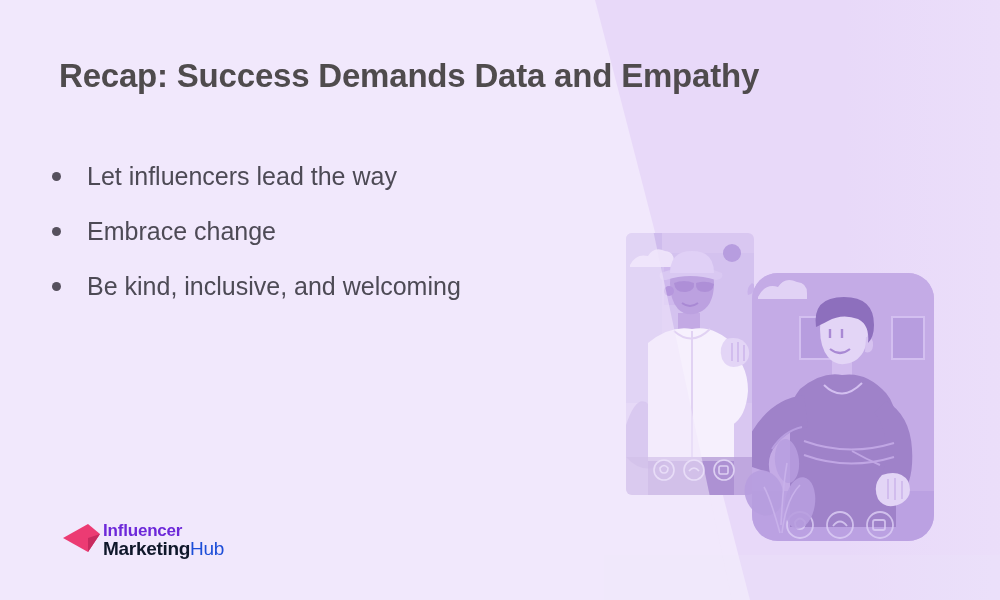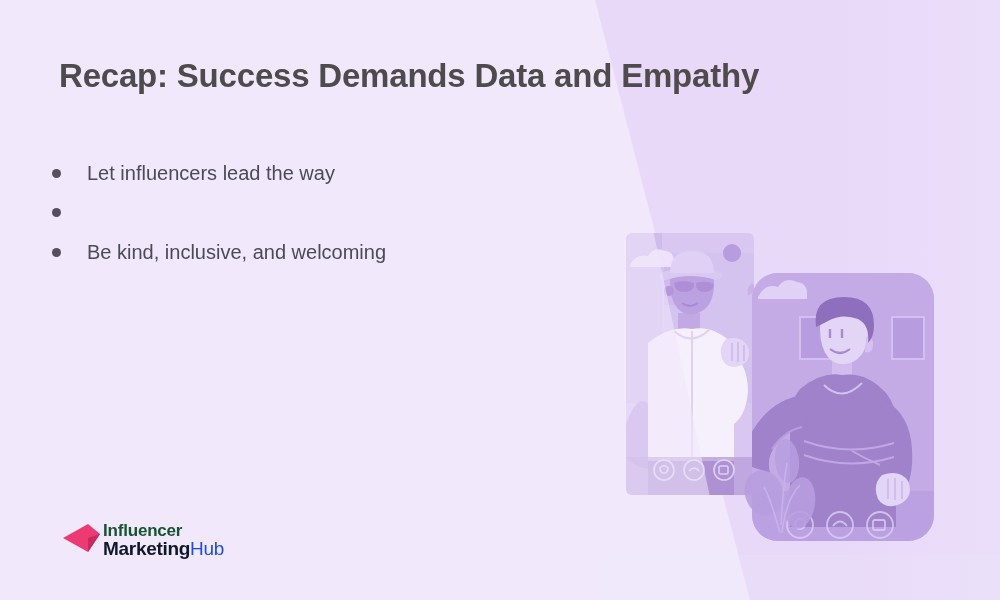--- a/index.html
+++ b/index.html
@@ -65,21 +65,21 @@
   }
   .bullet-dot {
     flex: 0 0 auto;
     width: 9px;
     height: 9px;
     border-radius: 50%;
     background: #56505d;
     margin-right: 26px;
   }
   .bullet-text {
-    font-size: 20px;
+    font-size: 25px;
     color: #4d4a55;
     line-height: 1.32;
   }
   .bullet-row.tight { margin-bottom: 20px; }
 
   
   .logo {
     position: absolute;
     left: 62px;
     top: 520px;
@@ -92,21 +92,21 @@
     height: 40px;
     margin-right: 3px;
     flex: 0 0 auto;
   }
   .logo-wordmark {
     line-height: 1.02;
   }
   .logo-line1 {
     font-size: 17px;
     font-weight: bold;
-    color: #14532d;
+    color: #6d28d9;
     letter-spacing: -0.2px;
   }
   .logo-line2 {
     font-size: 19px;
     letter-spacing: -0.3px;
   }
   .logo-marketing { font-weight: bold; color: #0f172a; }
   .logo-hub { font-weight: normal; color: #1d4ed8; }
 
   
@@ -286,20 +286,21 @@
 
   <div class="bullets">
 
     <div class="bullet-row">
       <span class="bullet-dot"></span>
       <span class="bullet-text">Let influencers lead the way</span>
     </div>
 
     <div class="bullet-row">
       <span class="bullet-dot"></span>
+      <span class="bullet-text">Embrace change</span>
     </div>
 
 
 
     <div class="bullet-row">
       <span class="bullet-dot"></span>
       <span class="bullet-text">Be kind, inclusive, and welcoming</span>
     </div>
 
   </div>

